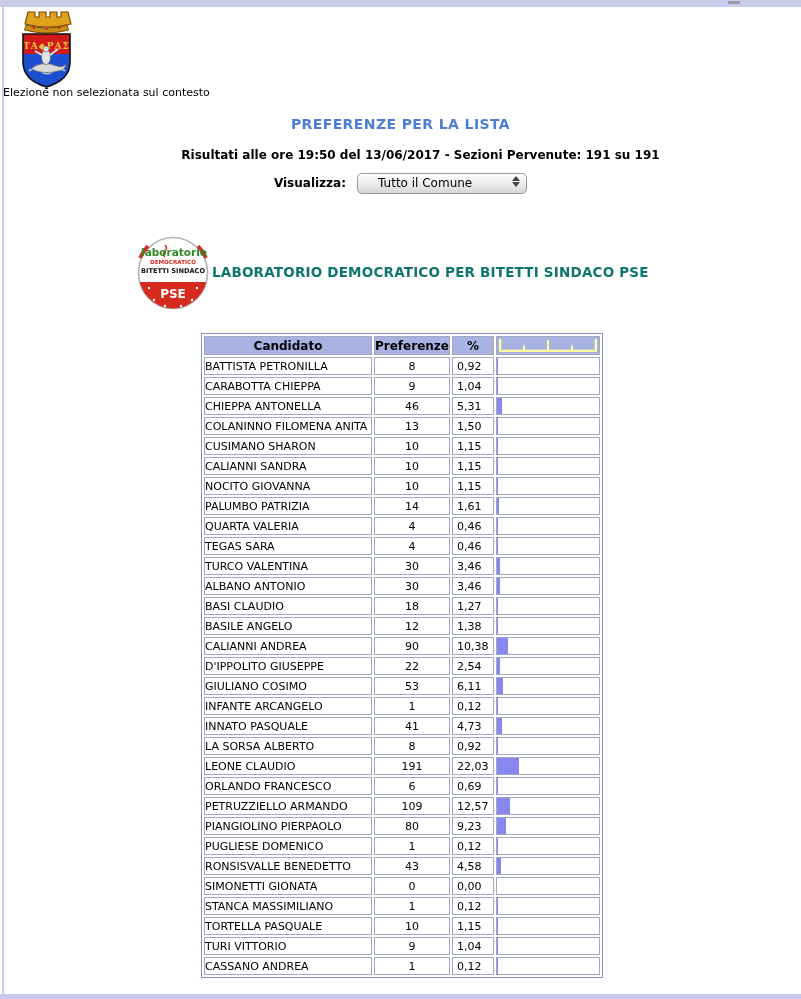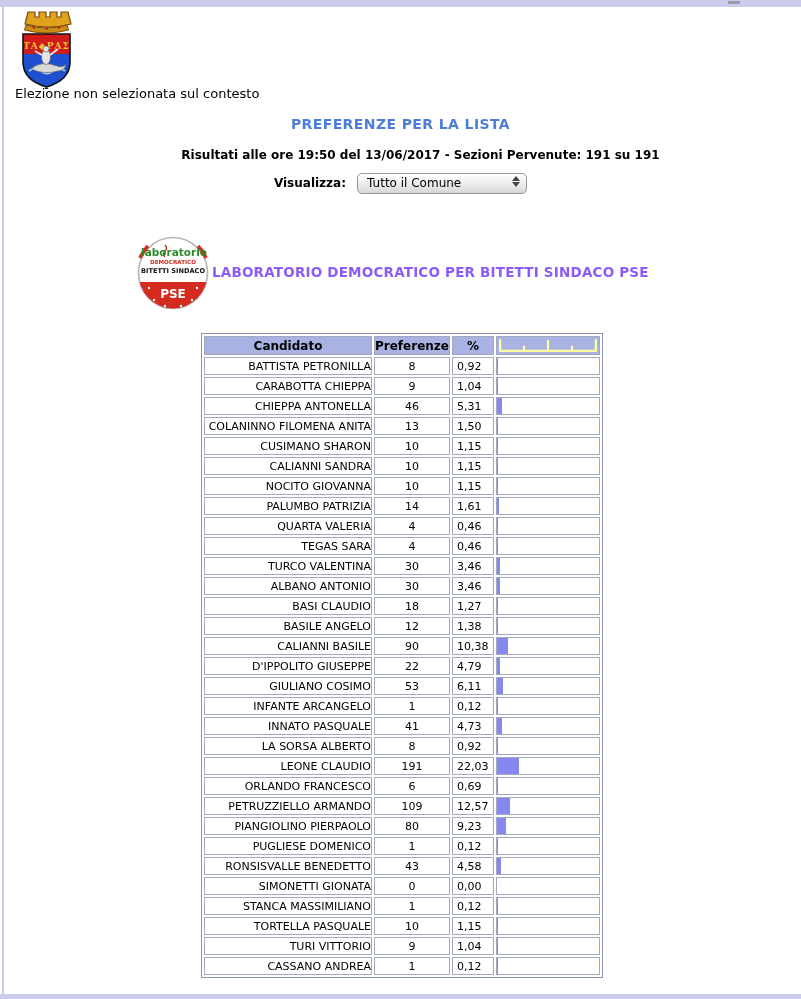--- a/index.html
+++ b/index.html
@@ -7,54 +7,54 @@
   body { font-family:"DejaVu Sans","Liberation Sans",sans-serif; color:#000; }
   .page { position:relative; width:801px; height:999px; background:#fff; overflow:hidden; }
 
   
   .frame-top { position:absolute; top:0; left:0; width:801px; height:7px; background:#cbcbec; }
   .frame-top-tick { position:absolute; top:1px; left:728px; width:12px; height:3px; background:#9a9aa8; }
   .frame-left { position:absolute; top:7px; left:2px; width:2px; height:988px; background:#cbcbec; }
   .frame-bottom { position:absolute; bottom:0; left:0; width:801px; height:5px; background:#cbcbec; }
 
   .crest { position:absolute; left:15px; top:9px; width:63px; height:81px; }
-  .context-note { position:absolute; left:3px; top:86px; font-size:13px; color:#000;margin-left:12px; }
+  .context-note { position:absolute; left:3px; top:86px; font-size:11px; color:#000; }
 
   .page-title { position:absolute; left:0; top:116px; width:801px; text-align:center;
                 font-size:14px; font-weight:bold; color:#4c7fd4; letter-spacing:.4px; }
   .results-line { position:absolute; left:0; top:148px; width:801px; text-align:center;
                   font-size:12px; font-weight:bold; color:#000;padding-left:40px; }
 
   .visualizza-row { position:absolute; left:0; top:172px; width:801px; text-align:center; }
   .visualizza-row .lbl { font-size:12px; font-weight:bold; vertical-align:middle; }
   .sel-wrap { position:relative; display:inline-block; vertical-align:middle; margin-left:6px; }
   select.mac-select {
     -webkit-appearance:none; appearance:none;
-    width:170px; height:21px; padding:0 22px 0 9px;
+    width:170px; height:21px; padding:0 22px 0 20px;
     font-family:"DejaVu Sans","Liberation Sans",sans-serif; font-size:12px; color:#000;
     background:linear-gradient(#ffffff,#e9e9e9 60%,#d6d6d6);
     border:1px solid #979797; border-radius:5px;
   }
   .sel-arrows { position:absolute; right:7px; top:4px; display:flex; flex-direction:column; gap:1px; pointer-events:none; }
   .sel-arrows i { display:block; width:0; height:0; border-left:4px solid transparent; border-right:4px solid transparent; }
   .sel-arrows .up { border-bottom:5px solid #444; }
   .sel-arrows .down { border-top:5px solid #444; }
 
   .party-logo { position:absolute; left:137px; top:236px; width:72px; height:74px; }
   .party-title { position:absolute; left:212px; top:264px; width:580px;
-                 font-size:13.5px; font-weight:bold; color:#8b5cf6; letter-spacing:.2px; }
+                 font-size:13.5px; font-weight:bold; color:#0f766e; letter-spacing:.2px; }
 
   table.results { position:absolute; left:201px; top:333px; table-layout:fixed;
                   border-collapse:separate; border-spacing:2px;
                   border:1px solid #8893bb; background:#fff; }
   table.results td, table.results th { border:1px solid #a2a8bf; overflow:hidden; }
   th { background:#a9b3e3; font-size:12px; font-weight:bold; height:18px; text-align:center; }
   th.h-scale { padding:2px; }
   td { height:16px; font-size:11px; background:#fff; }
-  td.c-name { text-align:right; }
+  td.c-name { text-align:left; }
   td.c-pref { text-align:center; }
   td.c-pct  { text-align:left; padding-left:4px; }
   td.c-bar  { padding:0; }
   .bar { height:16px; background:#8787f0; }
   .scale-ruler { display:block; width:100%; height:13px; }
 </style>
 </head>
 <body>
 
 <div class="page">
@@ -277,32 +277,32 @@
     <tr>
       <td class="c-name">BASILE ANGELO</td>
       <td class="c-pref">12</td>
       <td class="c-pct">1,38</td>
       <td class="c-bar">
         <div class="bar" style="width: 1.38%;"></div>
       </td>
     </tr>
 
     <tr>
-      <td class="c-name">CALIANNI BASILE</td>
+      <td class="c-name">CALIANNI ANDREA</td>
       <td class="c-pref">90</td>
       <td class="c-pct">10,38</td>
       <td class="c-bar">
         <div class="bar" style="width: 10.38%;"></div>
       </td>
     </tr>
 
     <tr>
       <td class="c-name">D'IPPOLITO GIUSEPPE</td>
       <td class="c-pref">22</td>
-      <td class="c-pct">4,79</td>
+      <td class="c-pct">2,54</td>
       <td class="c-bar">
         <div class="bar" style="width: 2.54%;"></div>
       </td>
     </tr>
 
     <tr>
       <td class="c-name">GIULIANO COSIMO</td>
       <td class="c-pref">53</td>
       <td class="c-pct">6,11</td>
       <td class="c-bar">

